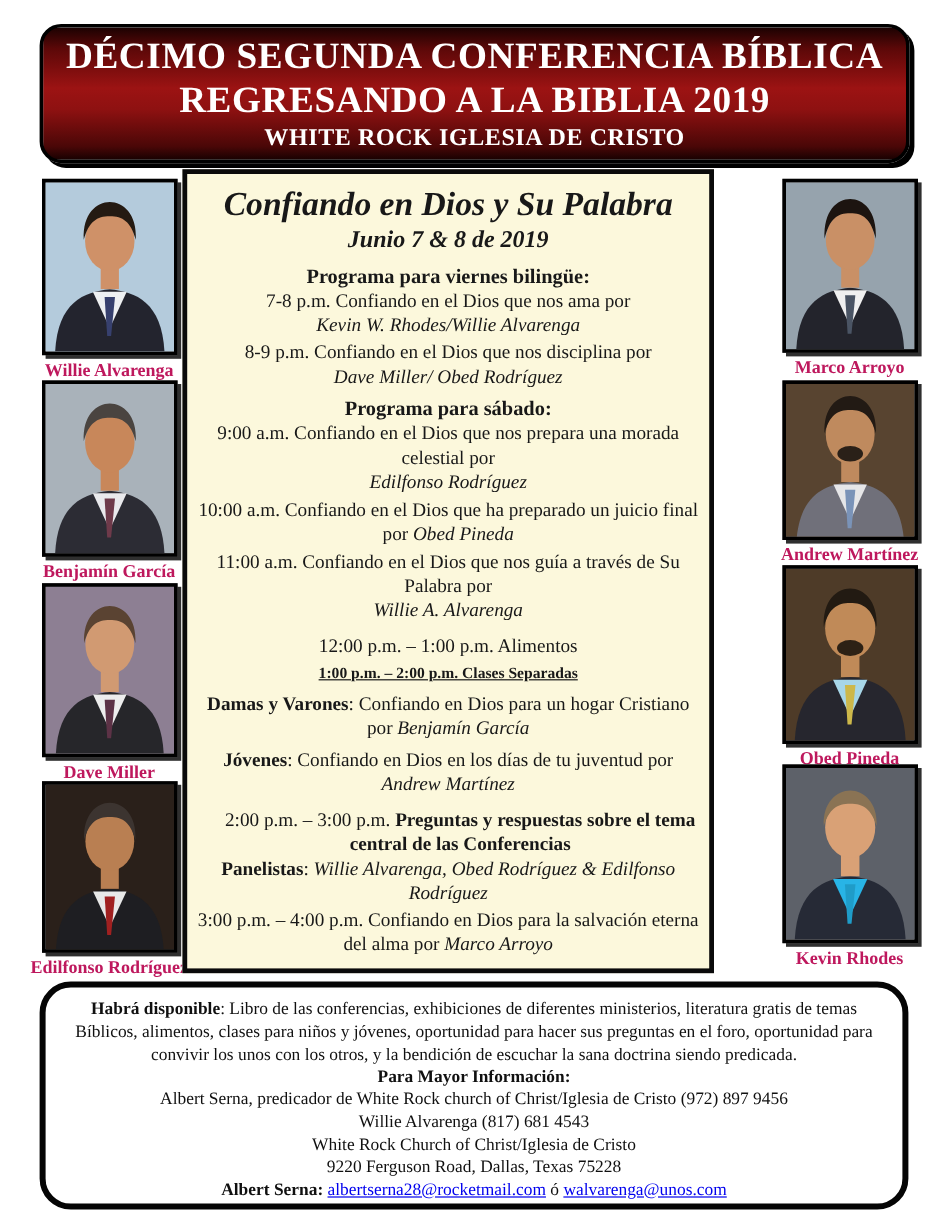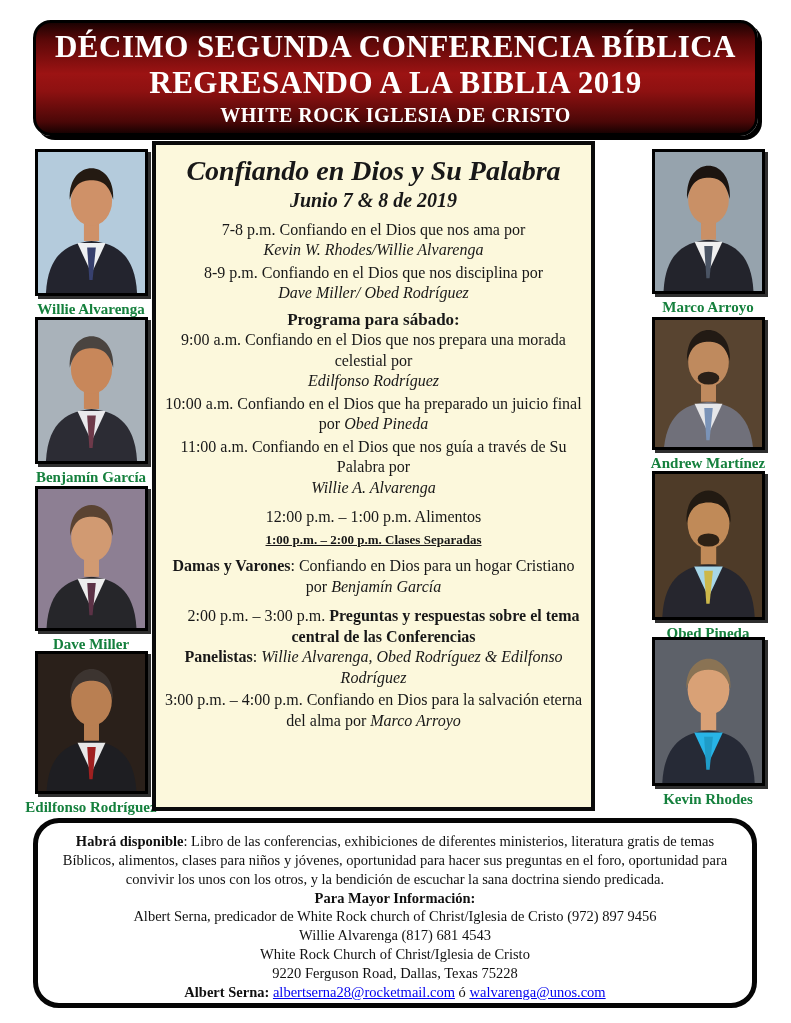--- a/index.html
+++ b/index.html
@@ -14,21 +14,21 @@
           display:flex;flex-direction:column;justify-content:center;align-items:center;
           text-align:center;color:#fff;}
   .banner .l1,.banner .l2{font-weight:bold;font-size:31px;line-height:1.16;letter-spacing:.5px;}
   .banner .l3{font-weight:bold;font-size:20px;line-height:1.2;letter-spacing:.5px;margin-top:2px;}
 
   
   .card{position:absolute;width:150px;text-align:center;}
   .photo{margin:0 auto;border:3px solid #000;box-shadow:3px 3px 0 rgba(10,10,10,.85);
          width:107px;background:#888;font-size:0;line-height:0;}
   .photo svg{display:block;width:100%;height:100%;}
-  .pname{margin-top:5px;font-weight:bold;font-size:15px;color:#15803d;line-height:1.1;}
+  .pname{margin-top:5px;font-weight:bold;font-size:15px;color:#be185d;line-height:1.1;}
 
   
   .beard{fill:none}
   .p1 .bg{fill:#b4cbdc}.p1 .suit{fill:#23242e}.p1 .shirt{fill:#eef0f2}.p1 .tie{fill:#37406e}.p1 .skin{fill:#cf9168}.p1 .hair{fill:#241a12}
   .p2 .bg{fill:#a9b2ba}.p2 .suit{fill:#2c2c34}.p2 .shirt{fill:#e9e9ec}.p2 .tie{fill:#6e3a4a}.p2 .skin{fill:#c8875a}.p2 .hair{fill:#4a4440}
   .p3 .bg{fill:#8d7f93}.p3 .suit{fill:#26262a}.p3 .shirt{fill:#ededed}.p3 .tie{fill:#5c3246}.p3 .skin{fill:#d19a72}.p3 .hair{fill:#5a4332}
   .p4 .bg{fill:#2a201a}.p4 .suit{fill:#1e1e22}.p4 .shirt{fill:#e8e8e8}.p4 .tie{fill:#a02020}.p4 .skin{fill:#b97f52}.p4 .hair{fill:#3c3430}
   .p5 .bg{fill:#96a3ad}.p5 .suit{fill:#23242c}.p5 .shirt{fill:#f0f0f0}.p5 .tie{fill:#4a5464}.p5 .skin{fill:#c99066}.p5 .hair{fill:#1c1410}
   .p6 .bg{fill:#584430}.p6 .suit{fill:#70707a}.p6 .shirt{fill:#e6e6e8}.p6 .tie{fill:#7a93b8}.p6 .skin{fill:#bf8a5e}.p6 .hair{fill:#221a14}.p6 .beard{fill:#2a2018}
   .p7 .bg{fill:#4e3b28}.p7 .suit{fill:#26262e}.p7 .shirt{fill:#a7d6e8}.p7 .tie{fill:#cdb84a}.p7 .skin{fill:#c08a58}.p7 .hair{fill:#221a12}.p7 .beard{fill:#2d2115}
@@ -202,20 +202,21 @@
         <ellipse class="beard" cx="50" cy="60" rx="10" ry="6"></ellipse>
       </svg>
     </div>
     <div class="pname">Kevin Rhodes</div>
   </div>
 
   <div class="panel">
     <div class="title">Confiando en Dios y Su Palabra</div>
     <div class="dates">Junio 7 &amp; 8 de 2019</div>
 
+    <div class="shead">Programa para viernes bilingüe:</div>
     <div class="blk">
       <span>7-8 p.m. Confiando en el Dios que nos ama por</span><br>
       <span class="it">Kevin W. Rhodes/Willie Alvarenga</span>
     </div>
     <div class="blk">
       <span>8-9 p.m. Confiando en el Dios que nos disciplina por</span><br>
       <span class="it">Dave Miller/ Obed Rodríguez</span>
     </div>
 
     <div class="shead">Programa para sábado:</div>
@@ -229,20 +230,23 @@
     <div class="blk">
       <span>11:00 a.m. Confiando en el Dios que nos guía a través de Su Palabra por</span><br>
       <span class="it">Willie A. Alvarenga</span>
     </div>
 
     <div class="lunch">12:00 p.m. – 1:00 p.m. Alimentos</div>
     <div class="classes-head">1:00 p.m. – 2:00 p.m. Clases Separadas</div>
 
     <div class="cls">
       <span class="bd">Damas y Varones</span><span>: Confiando en Dios para un hogar Cristiano por </span><span class="it">Benjamín García</span>
+    </div>
+    <div class="cls">
+      <span class="bd">Jóvenes</span><span>: Confiando en Dios en los días de tu juventud por </span><span class="it">Andrew Martínez</span>
     </div>
 
     <div class="qa">
       <span>2:00 p.m. – 3:00 p.m. </span><span class="bd">Preguntas y respuestas sobre el tema central de las Conferencias</span>
     </div>
     <div class="blk">
       <span class="bd">Panelistas</span><span>: </span><span class="it">Willie Alvarenga, Obed Rodríguez &amp;  Edilfonso Rodríguez</span>
     </div>
     <div class="blk">
       <span>3:00 p.m. – 4:00 p.m. Confiando en Dios para la salvación eterna del alma por </span><span class="it">Marco Arroyo</span>

